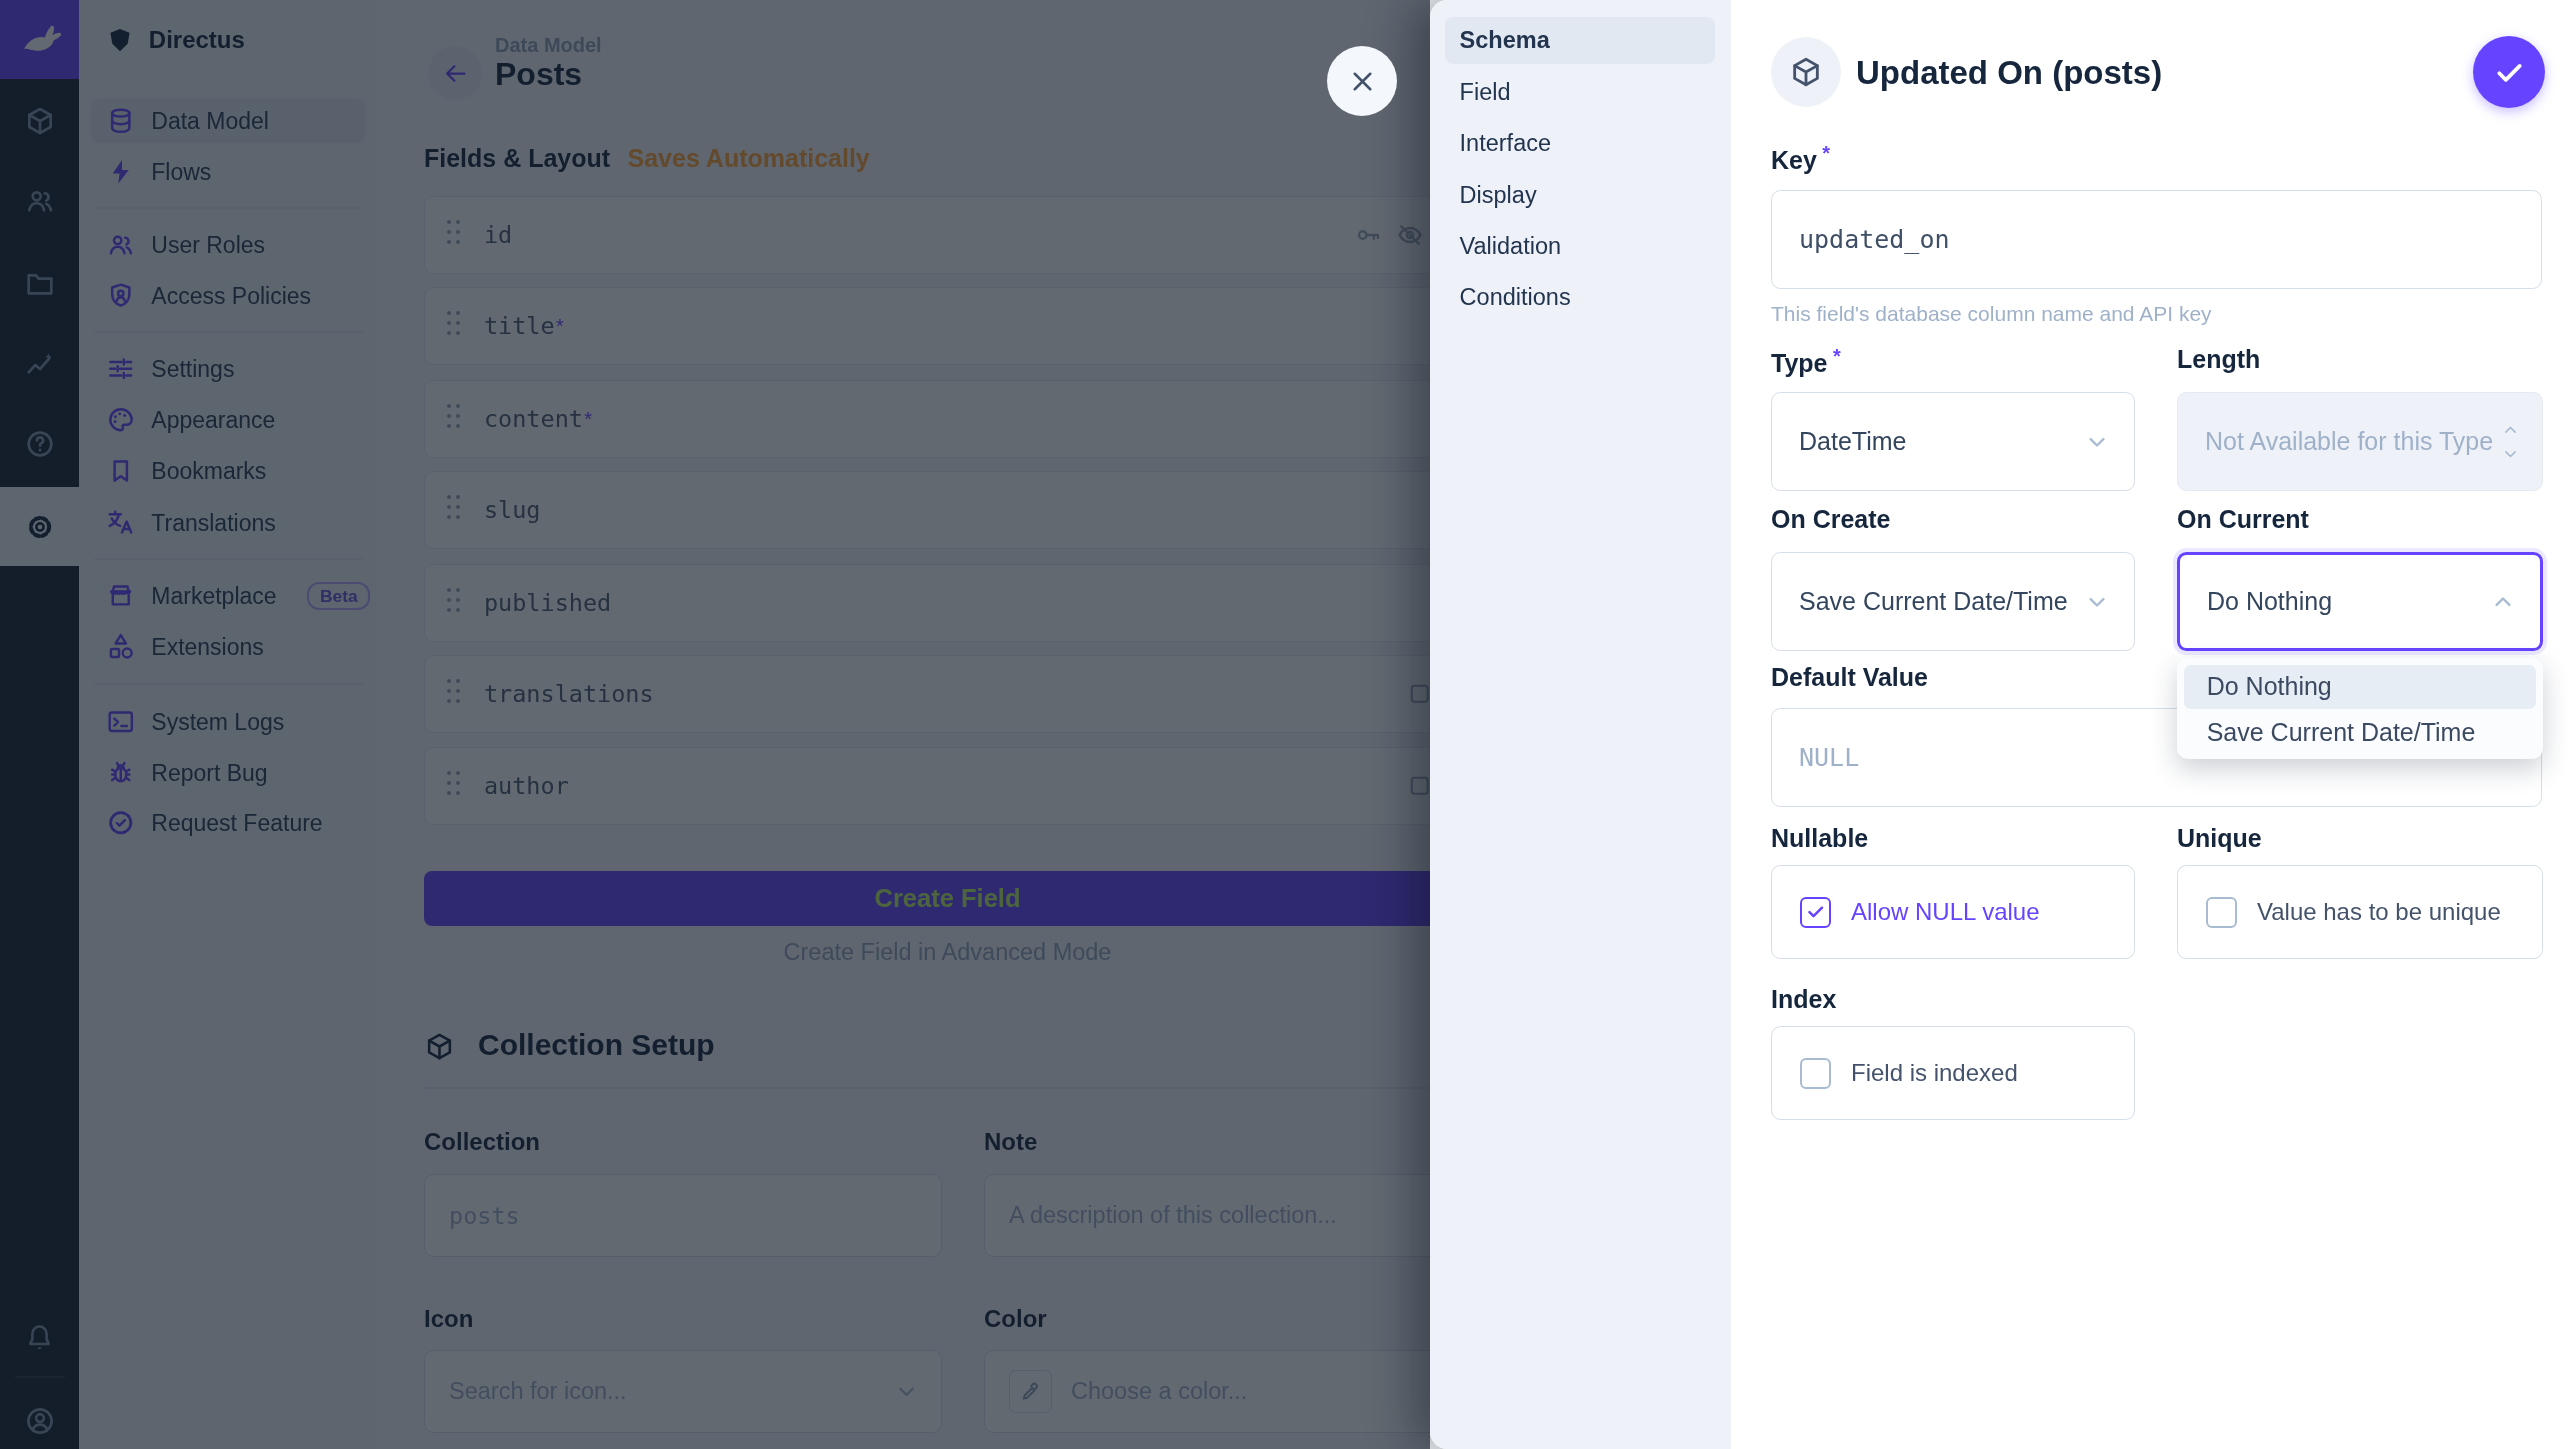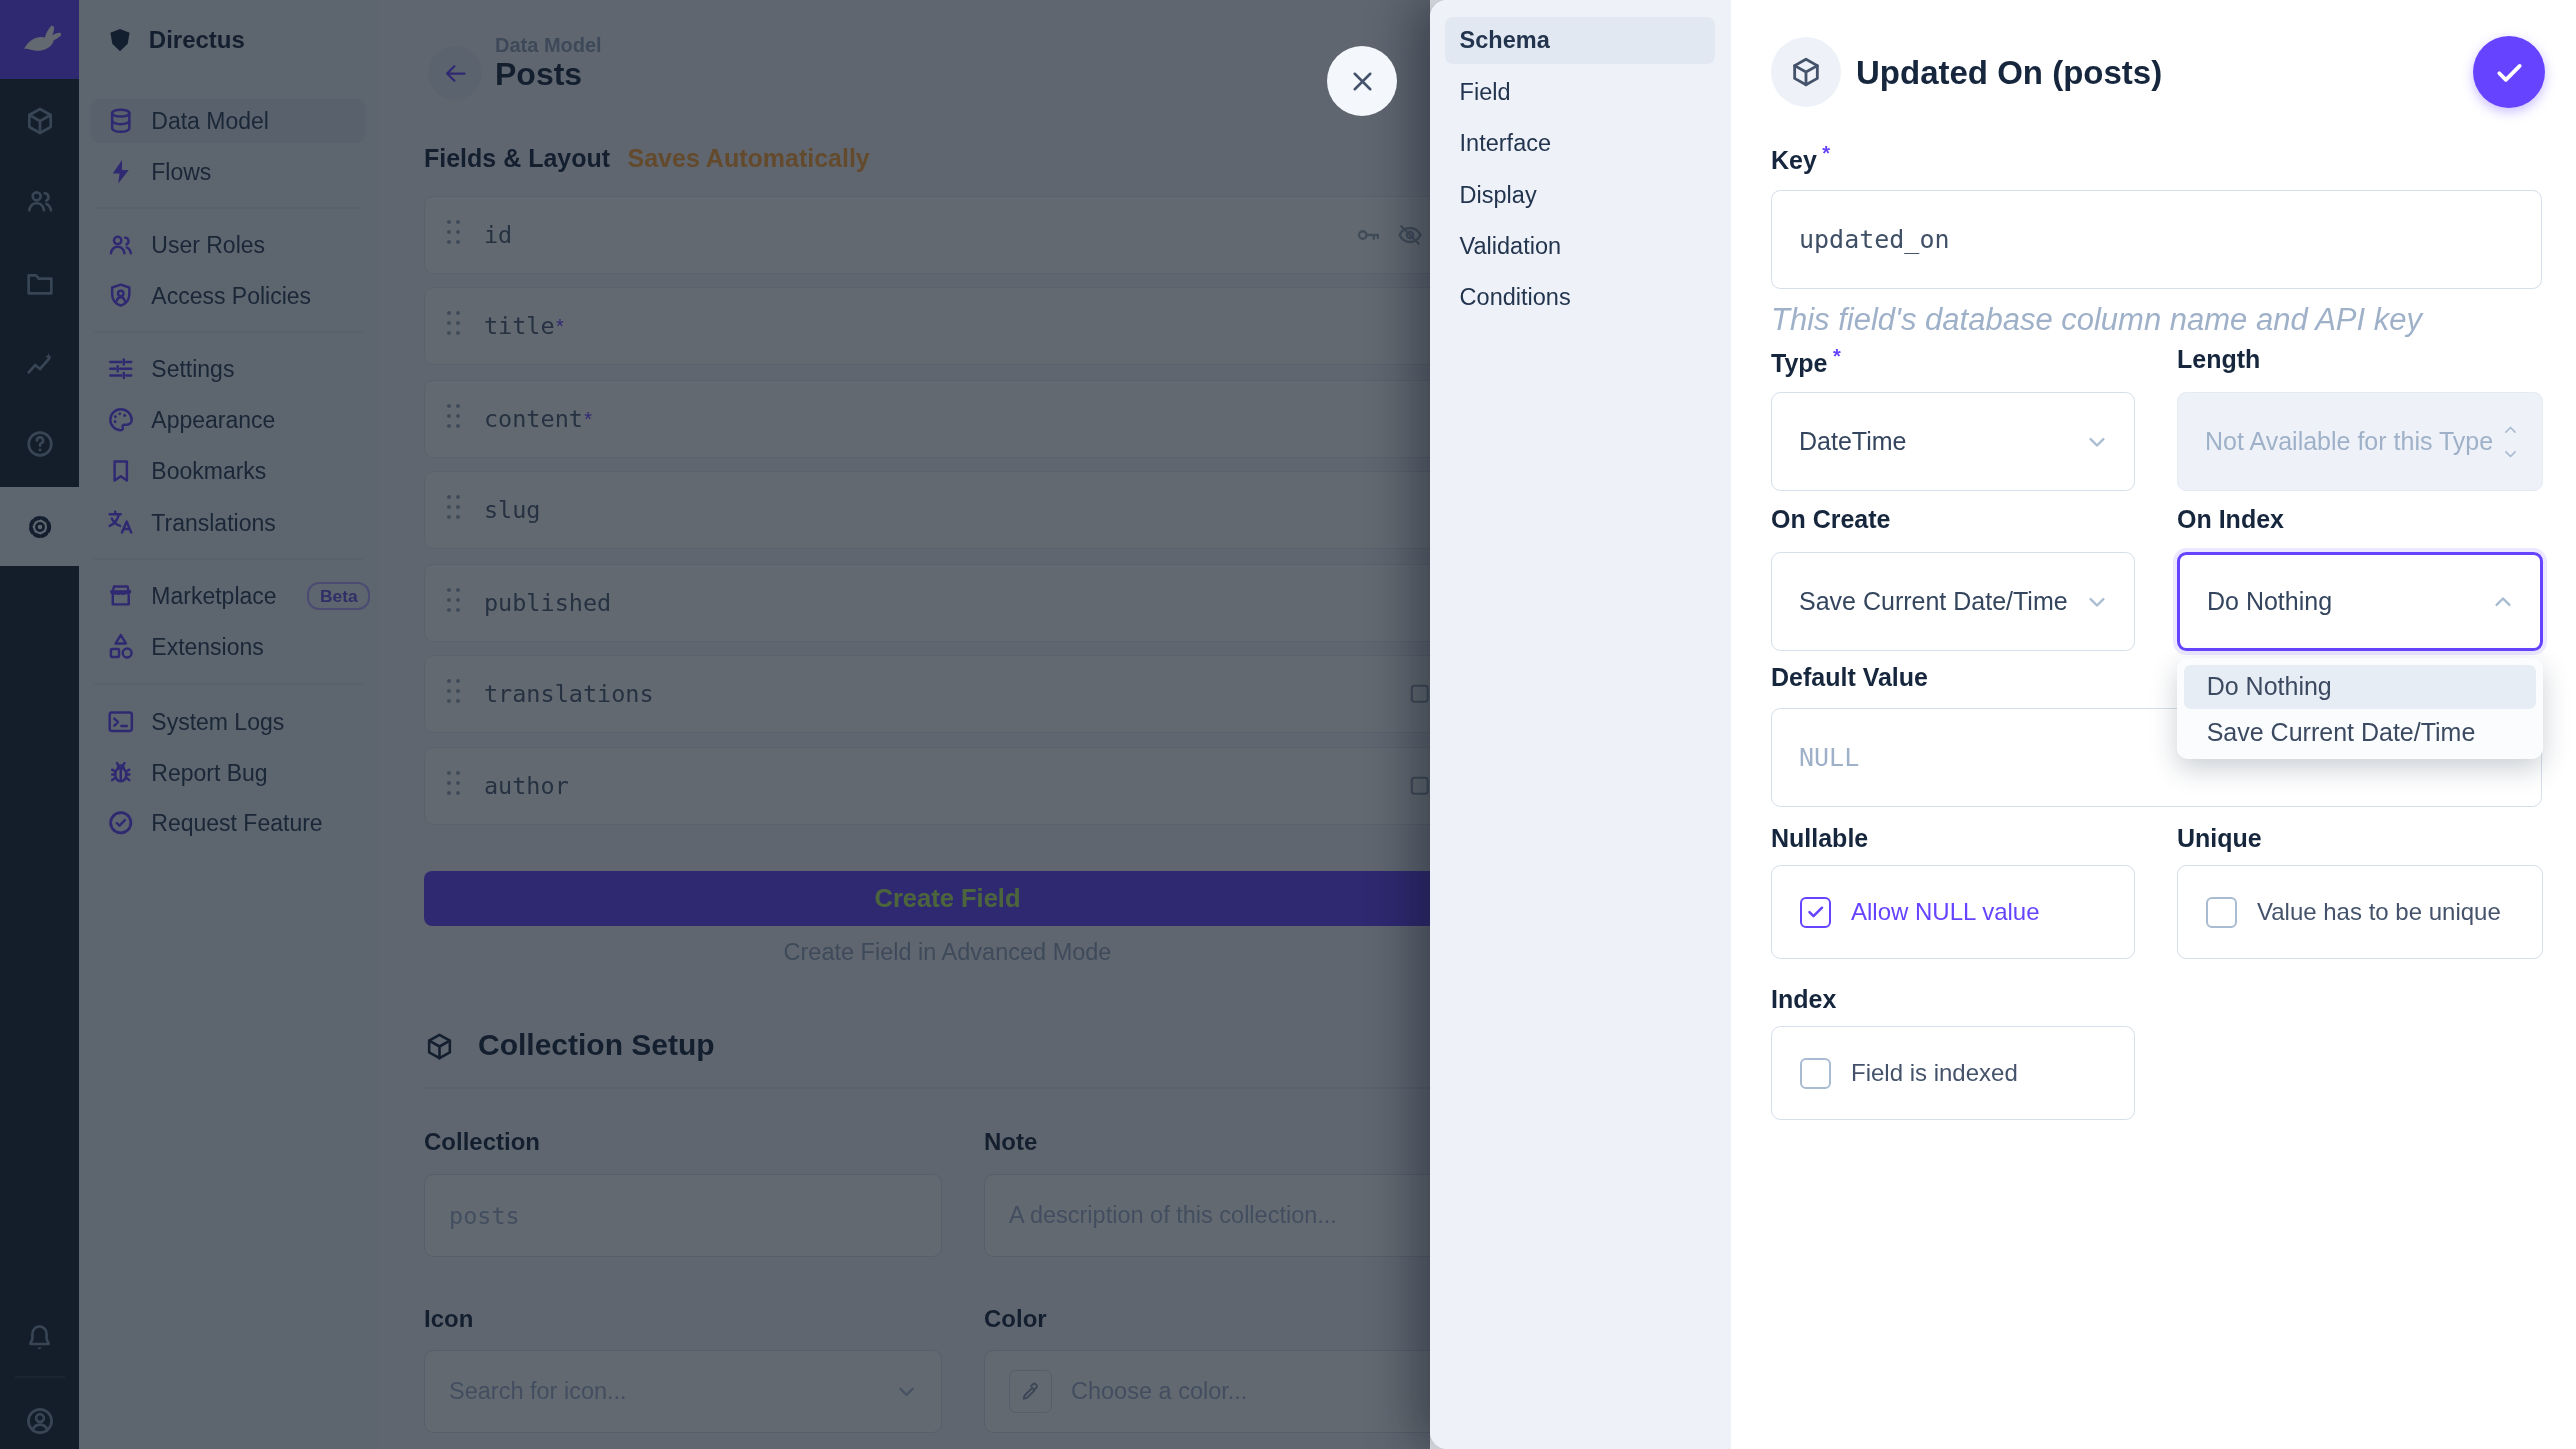--- a/index.html
+++ b/index.html
@@ -89,21 +89,21 @@
   .drawer-title{position:absolute;left:125px;top:54px;font-size:33px;font-weight:700;color:var(--navy);}
   .check-btn{position:absolute;left:742px;top:36px;width:72px;height:72px;border-radius:50%;background:var(--accent);
     display:flex;align-items:center;justify-content:center;color:#fff;border:none;box-shadow:0 4px 12px rgba(102,68,255,.35);}
   .dlabel{position:absolute;font-size:25px;font-weight:600;color:var(--navy);}
   .req{color:var(--accent);font-size:20px;vertical-align:super;margin-left:5.4px;}
   .dinput{position:absolute;height:99px;border:1.3px solid var(--border);border-radius:9.4px;background:#fff;
     display:flex;align-items:center;padding:0 27px;}
   .dinput input{border:none;outline:none;background:transparent;width:100%;font-size:25px;color:#3f4f66;}
   .dinput input::placeholder{color:var(--muted);opacity:1;}
   .dinput.disabled{background:var(--nav-bg);border-color:#e4eaf1;justify-content:center;}
-  .helper{position:absolute;font-style:italic;font-size:31px;color:var(--muted);}
+  .helper{position:absolute;font-size:21px;color:var(--muted);}
   .dselect{position:absolute;height:99px;border:1.3px solid var(--border);border-radius:9.4px;background:#fff;
     display:flex;align-items:center;padding:0 27px;font-size:25px;color:#34455e;}
   .dselect .chev{position:absolute;right:23px;color:#a9bbd1;}
   .dselect.focused{border:3.4px solid var(--accent);box-shadow:0 0 0 4px rgba(102,68,255,.12);}
   .steppers{position:absolute;right:20px;display:flex;flex-direction:column;gap:4px;color:#a9bbd1;}
   .menu{position:absolute;left:747px;top:657px;width:366px;height:101px;background:#fafcfe;border-radius:10.7px;
     box-shadow:0 9.4px 27px rgba(23,41,64,.22);z-index:12;padding:0;}
   .menu-opt{position:absolute;left:6.7px;width:352px;height:44px;border-radius:6.7px;display:flex;align-items:center;
     padding-left:23px;font-size:25px;color:#3c4a61;}
   .menu-opt.hover{background:#e7edf4;}
@@ -663,21 +663,21 @@
             </span>
           <span>
               <svg class="ic" width="23" height="20" viewBox="0 0 34 30">
                 <use href="#i-chev"></use>
               </svg>
             </span>
         </span>
       </div>
 
       <div class="dlabel" style="left:40px;top:505px">On Create</div>
-      <div class="dlabel" style="left:446px;top:505px">On Index</div>
+      <div class="dlabel" style="left:446px;top:505px">On Current</div>
       <div class="dselect" style="left:40px;top:552px;width:364px">
         <span>Save Current Date/Time</span>
         <span class="chev">
             <svg class="ic" width="28" height="28" viewBox="0 0 42 42">
               <use href="#i-chev"></use>
             </svg>
           </span>
       </div>
       <div class="dselect focused" style="left:446px;top:552px;width:366px">
         <span>Do Nothing</span>

